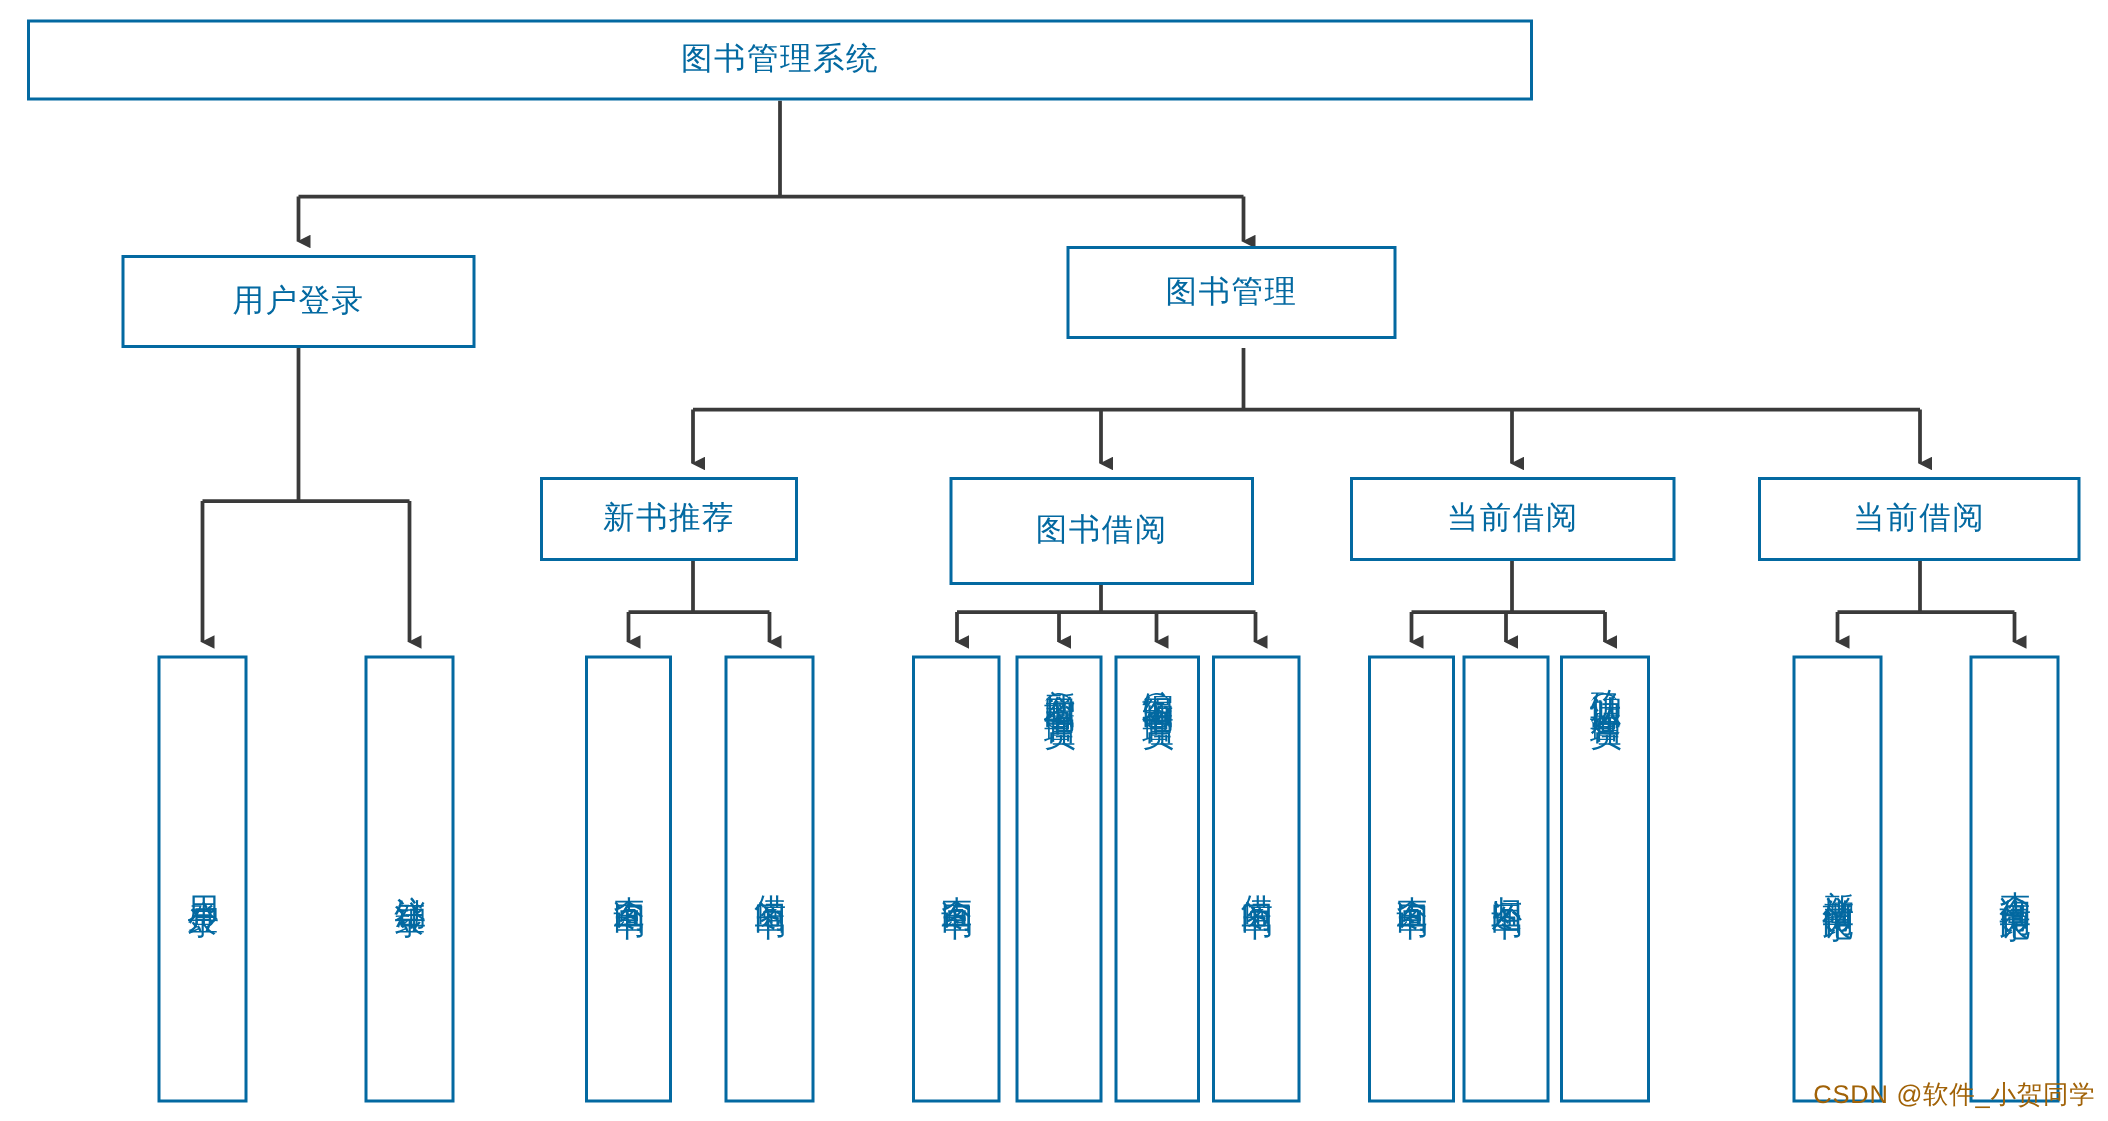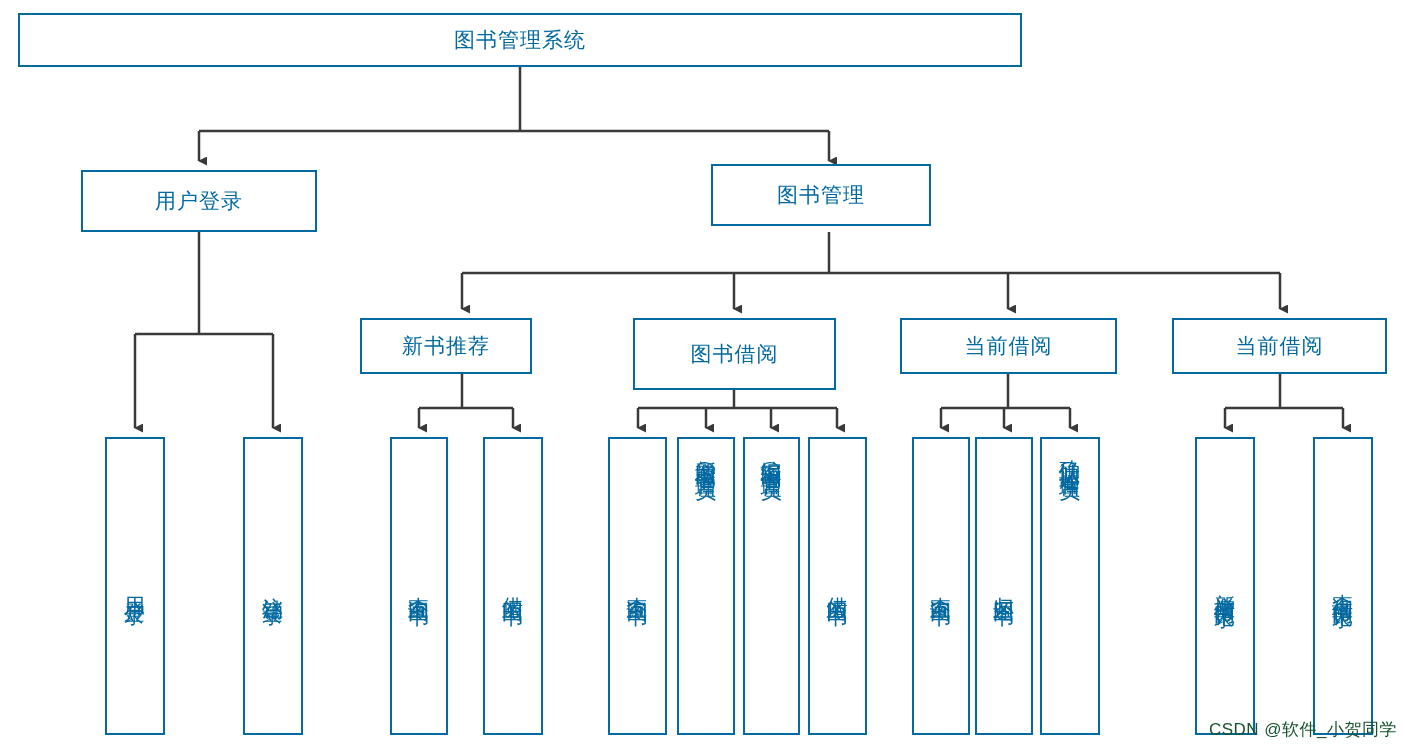--- a/index.html
+++ b/index.html
@@ -58,21 +58,21 @@
     top: 0;
     width: 1405px;
     height: 747px;
     pointer-events: none;
   }
   .watermark {
     position: absolute;
     right: 8px;
     bottom: 6px;
     font-size: 17px;
-    color: #14532d;
+    color: #a16207;
     letter-spacing: 0.5px;
     white-space: nowrap;
     font-family: "Liberation Sans", "DejaVu Sans", sans-serif;
   }
 </style>
 </head>
 <body>
 
 <div id="diagram-root">
 

